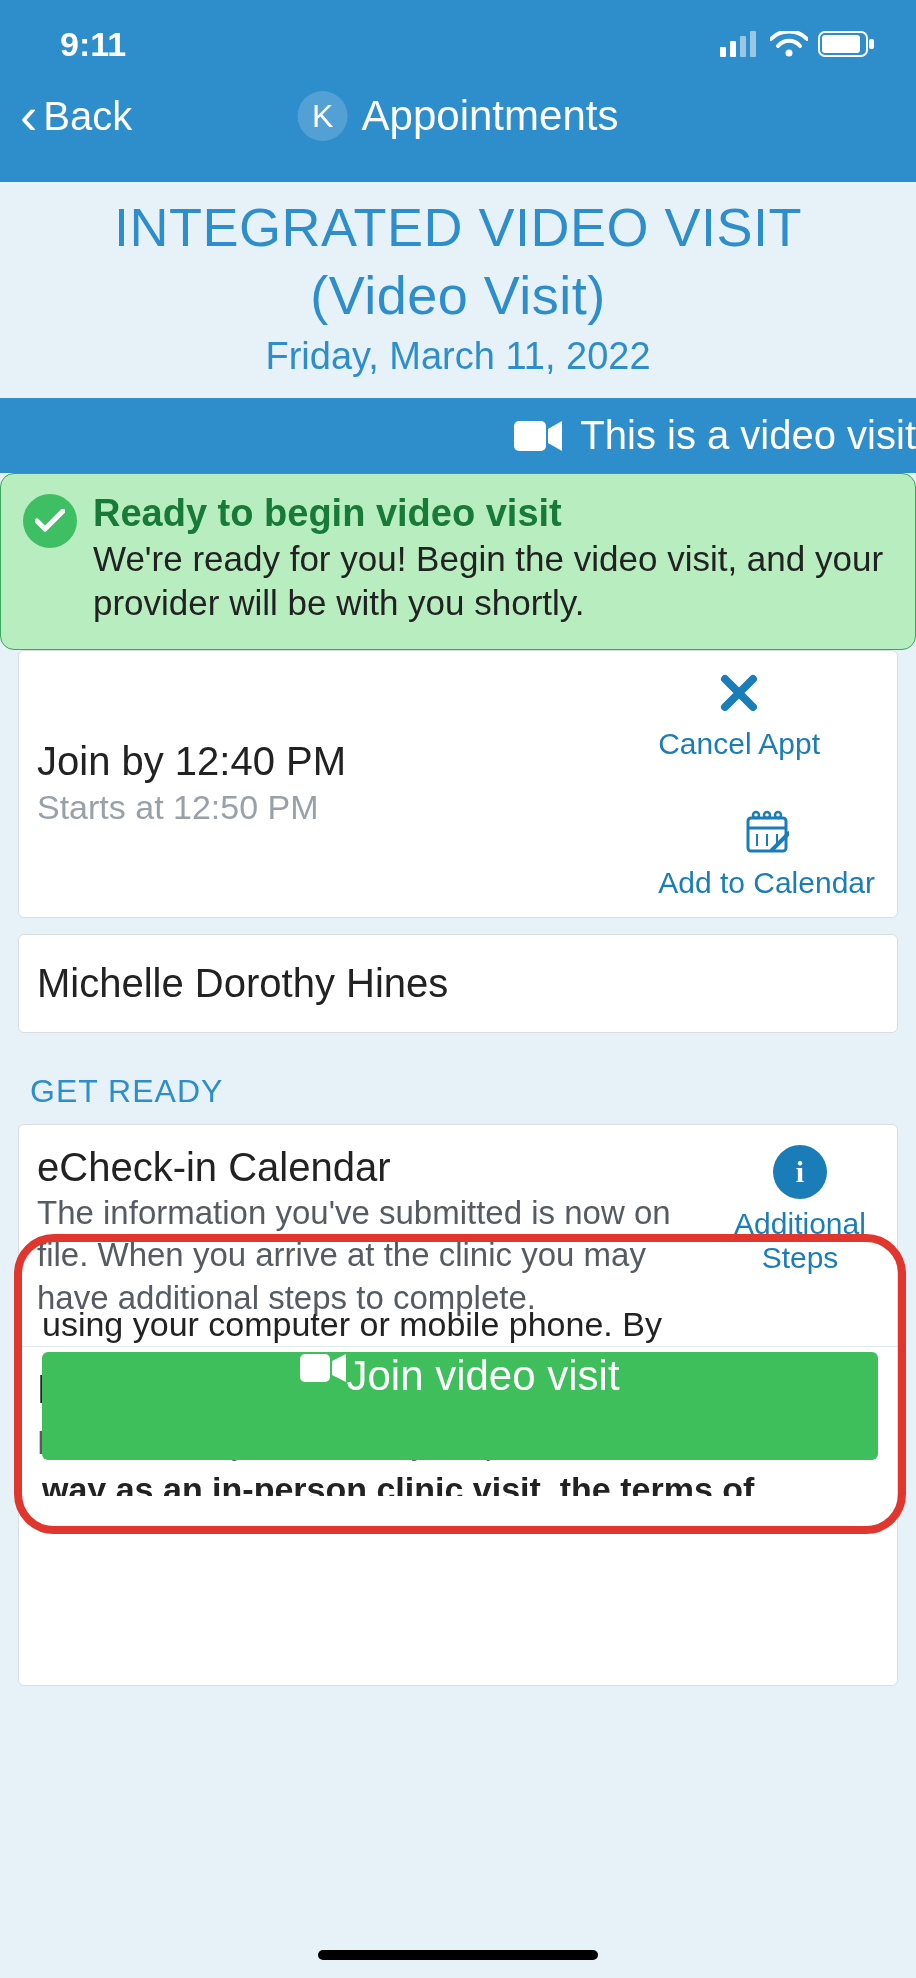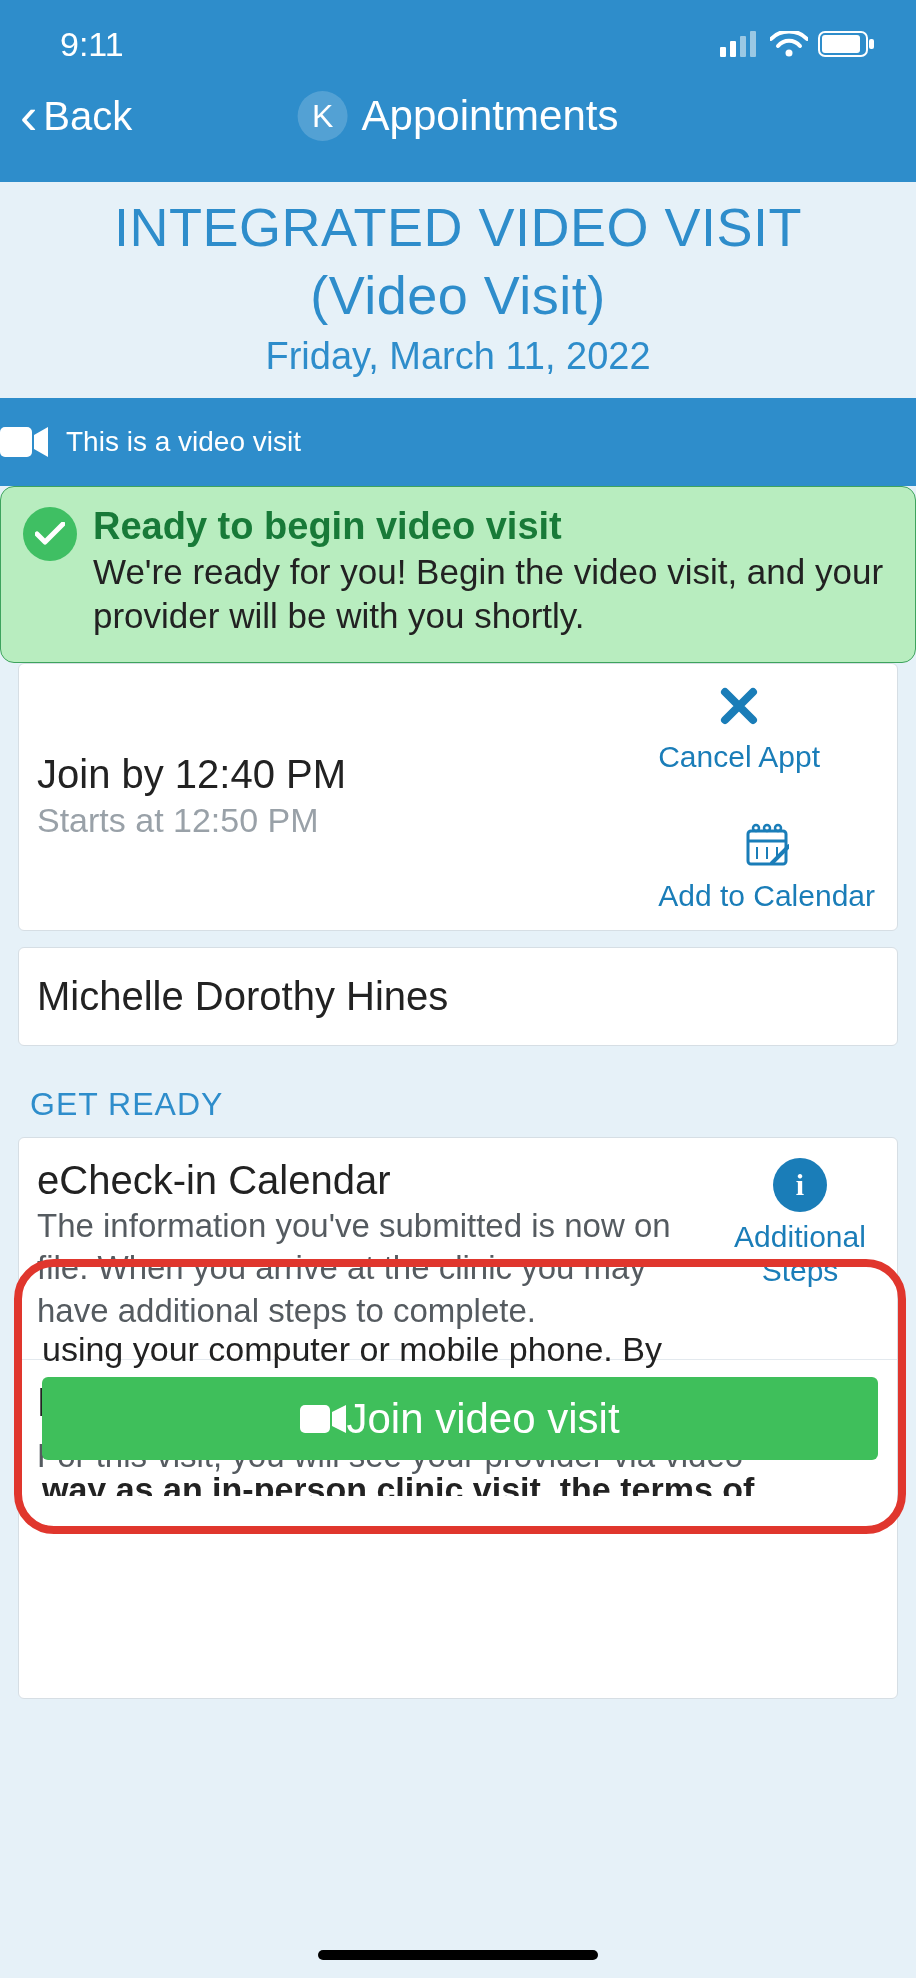--- a/index.html
+++ b/index.html
@@ -20,21 +20,21 @@
     display: flex;
     flex-direction: column;
   }
   .statusbar {
     display: flex;
     justify-content: space-between;
     align-items: center;
     padding: 18px 40px 0 60px;
     height: 70px;
     font-size: 34px;
-    font-weight: 400;
+    font-weight: 700;
   }
   .status-right { display: flex; align-items: center; gap: 10px; }
   .status-right svg { display:block; }
   .navbar {
     display: flex;
     align-items: center;
     flex: 1;
     position: relative;
     padding: 0 20px 20px 20px;
   }
@@ -78,26 +78,26 @@
   .title-block .date {
     color: #2e8dcb;
     font-size: 38px;
     margin-top: 6px;
   }
 
   
   .video-banner {
     background: #2e8dcb;
     color: #fff;
-    height: 88px;
+    height: 75px;
     display: flex;
     align-items: center;
-    justify-content: flex-start;
+    justify-content: flex-end;
     gap: 18px;
-    font-size: 28px;
+    font-size: 40px;
     font-weight: 500;
   }
 
   
   .ready-panel {
     border: 1px solid #3da35d;
     border-radius: 14px;
     background: #b8edbf;
     padding: 18px 22px 24px 22px;
     display: flex;
@@ -156,24 +156,24 @@
   .join-overlay {
     position:absolute;
     left:14px; right:10px; bottom:444px;
     border: 8px solid #e0362d;
     border-radius: 40px;
     padding: 60px 20px 30px 20px;
   }
   .join-btn {
     background:#3fbf5b;
     color:#fff;
-    height: 83px;
+    height: 108px;
     border-radius:6px;
     display:flex;
-    align-items:center;
+    align-items:flex-start;
     justify-content:center;
     font-size:42px;
     font-weight:500;
   }
   .join-overlay .cut-text {
     font-size:34px; color:#222; line-height:1.3;
     margin-bottom: 6px;
   }
   .join-overlay .cut-text2 {
     font-size:34px; color:#222; font-weight:700; margin-top:10px;

